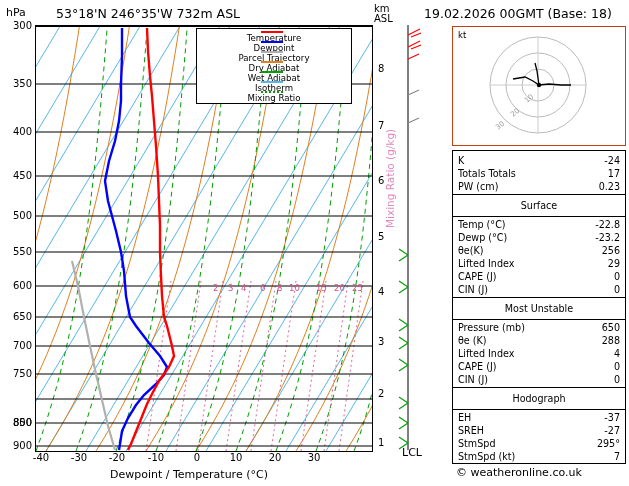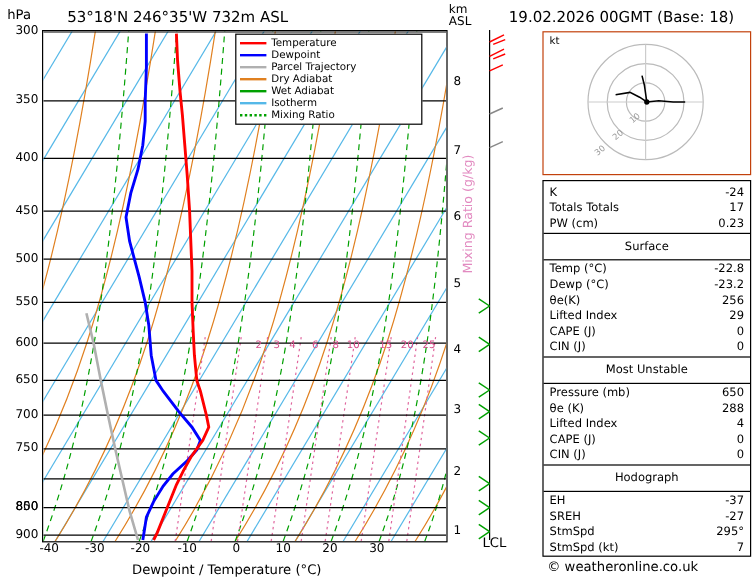--- a/index.html
+++ b/index.html
@@ -16,21 +16,21 @@
   
   #plot{left:35px;top:25px;width:336px;height:425px;border:1px solid #000;overflow:hidden;background:#fff;}
   #plot svg{display:block;}
 
   .ytick{position:absolute;font-size:10px;color:#000;text-align:right;width:30px;}
   .xtick{position:absolute;font-size:10px;color:#000;text-align:center;width:30px;}
   .xaxis-title{position:absolute;left:110px;top:468px;font-size:11px;color:#000;}
 
   
   #legend{left:196px;top:28px;width:148px;background:#fff;border:1px solid #000;padding:2px 3px;font-size:8.6px;line-height:10.4px;}
-  .lg-row{display:flex;align-items:center;height:10px;}
+  .lg-row{display:flex;align-items:center;height:10px;flex-direction:column;}
   .lg-swatch{width:22px;height:0;border-top:2px solid #000;margin-right:4px;flex:none;}
   .lg-txt{color:#000;white-space:nowrap;}
 
   
   .mix-lbl{left:384px;top:228px;font-size:10.5px;color:#e28ac0;transform:rotate(-90deg);transform-origin:left top;white-space:nowrap;}
   .mixnum{position:absolute;font-size:8.5px;color:#d94f8c;}
 
   
   .kmtick{position:absolute;font-size:10px;color:#000;}
 

